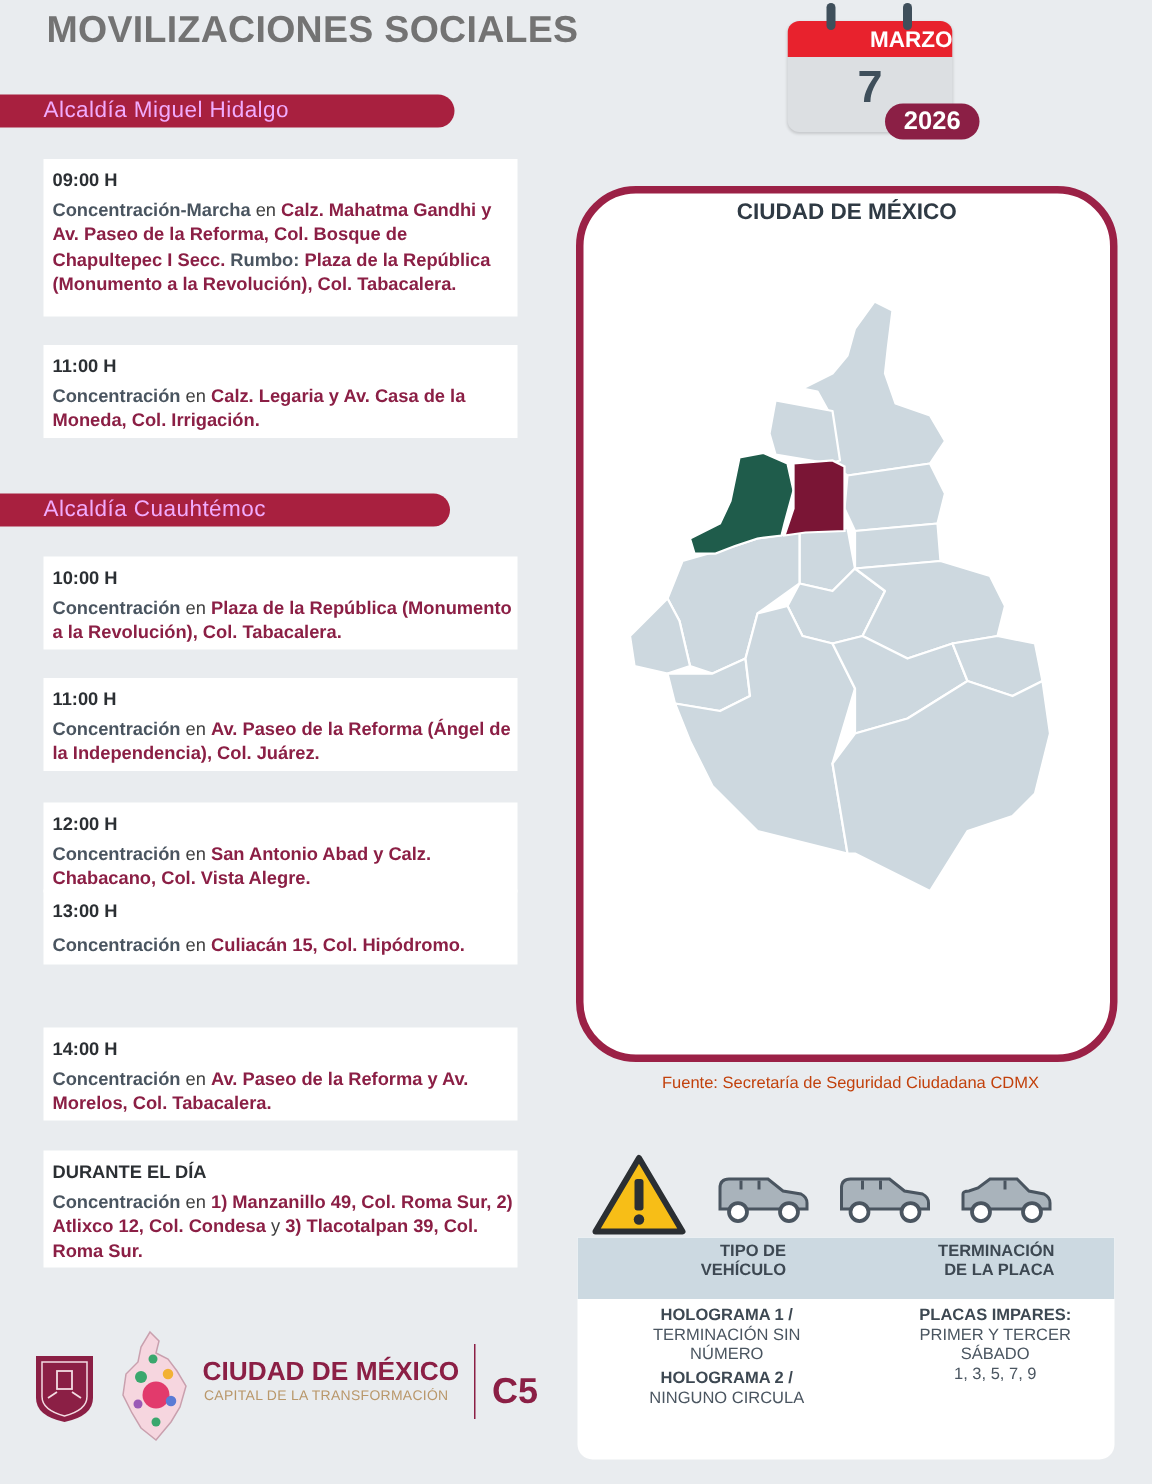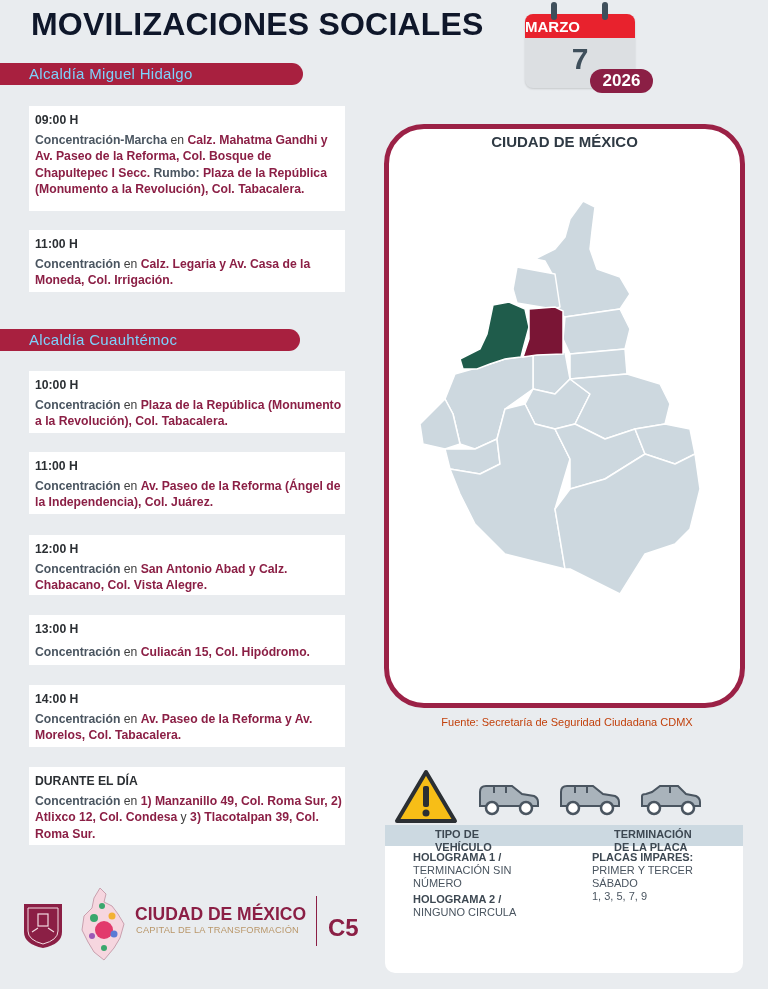--- a/index.html
+++ b/index.html
@@ -1,60 +1,60 @@
 <!DOCTYPE html>
 <html><head>
 <meta charset="utf-8">
 <style>
   * { box-sizing: border-box; margin: 0; padding: 0; }
   body {
     width: 768px; height: 989px; background: #e9ecef;
     font-family: "Liberation Sans", sans-serif; position: relative; overflow: hidden;
   }
   .title {
-    position: absolute; left: 31px; top: 6px; font-size: 32px; font-weight: bold;
-    color: #0f172a; letter-spacing: 0.2px;
+    position: absolute; left: 31px; top: 6px; font-size: 25px; font-weight: bold;
+    color: #737373; letter-spacing: 0.2px;
   }
   .section-pill {
     position: absolute; left: 0; height: 22px; background: #a8203f;
-    border-radius: 0 12px 12px 0; color: #7dd3fc; font-size: 15px;
+    border-radius: 0 12px 12px 0; color: #f0abfc; font-size: 15px;
     padding-left: 29px; line-height: 22px; letter-spacing: 0.3px;
   }
   .card {
     position: absolute; left: 29px; width: 316px; background: #fff;
     padding: 6px 0 6px 6px; font-size: 12.2px; line-height: 16.5px; font-weight: bold;
   }
   .card .time { color: #2b2f33; margin-bottom: 3px; }
   .card .desc { color: #4a5560; }
   .card .desc .g { color: #4a5560; }
   .card .desc .n { color: #404040; font-weight: normal; }
   .card .desc .r { color: #8b1f45; }
 
   
   .cal { position: absolute; left: 523px; top: 2px; width: 115px; height: 90px; }
   .cal-body { position: absolute; left: 2px; top: 12px; width: 110px; height: 74px; background: #dcdfe2; border-radius: 8px; box-shadow: 0 1px 2px rgba(0,0,0,0.15); overflow: hidden; }
-  .cal-head { position: absolute; left: 0; top: 0; width: 100%; height: 24px; background: #e8222d; color: #fff; font-weight: bold; font-size: 15px; text-align: left; line-height: 26px; }
+  .cal-head { position: absolute; left: 0; top: 0; width: 100%; height: 24px; background: #e8222d; color: #fff; font-weight: bold; font-size: 15px; text-align: right; line-height: 26px; }
   .cal-day { position: absolute; left: 0; top: 28px; width: 100%; text-align: center; font-size: 30px; font-weight: bold; color: #3f4f5b; }
   .ring { position: absolute; top: 0; width: 6px; height: 18px; background: #3f4f5b; border-radius: 3px; }
   .year { position: absolute; left: 590px; top: 69px; width: 63px; height: 24px; background: #8b1f45; border-radius: 12px; color: #fff; font-weight: bold; font-size: 17px; text-align: center; line-height: 24px; }
 
   
   .map-frame { position: absolute; left: 384px; top: 124px; width: 361px; height: 584px; background: #fff; border: 5px solid #9b2146; border-radius: 40px; }
   .map-title { position: absolute; left: 0; top: 4px; width: 100%; text-align: center; font-weight: bold; color: #2f3a44; font-size: 15px; }
   .map-svg { position: absolute; left: 16px; top: 70px; }
   .source { position: absolute; left: 384px; top: 716px; width: 366px; text-align: center; font-weight: normal; color: #c2410c; font-size: 11px; }
 
   
   .warn { position: absolute; left: 394px; top: 769px; }
   .car { position: absolute; top: 782px; }
   .hnc { position: absolute; left: 385px; top: 825px; width: 358px; height: 148px; background: #fff; border-radius: 0 0 10px 10px; overflow: hidden; }
   .hnc-title { height: 27px; background: #a9b8c2; color: #3d4852; font-weight: bold; font-size: 23px; text-align: center; line-height: 28px; letter-spacing: 0.5px; }
-  .hnc-head { display: flex; height: 21px; background: #ccd9e1; color: #3d4852; font-weight: bold; font-size: 11px; text-align: left; line-height: 13px; padding-top: 3px; }
+  .hnc-head { display: flex; height: 41px; background: #ccd9e1; color: #3d4852; font-weight: bold; font-size: 11px; text-align: right; line-height: 13px; padding-top: 3px; }
   .hnc-head div { flex: 1; }
-  .hnc-body { display: flex; color: #4a5560; font-size: 11px; text-align: left; line-height: 13px; padding-top: 5px; }
+  .hnc-body { display: flex; color: #4a5560; font-size: 11px; text-align: center; line-height: 13px; padding-top: 5px; }
   .hnc-body > div { flex: 1; }
   .hnc-body b { color: #3d4852; }
 
   
   .footer { position: absolute; left: 20px; top: 882px; height: 80px; width: 360px; }
   .cdmx-text { position: absolute; left: 115px; top: 22px; color: #8b1f45; font-weight: bold; font-size: 17.5px; }
   .cdmx-sub { position: absolute; left: 116px; top: 43px; color: #b9976a; font-size: 9.3px; letter-spacing: 0.2px; }
   .vdiv { position: absolute; left: 296px; top: 14px; width: 1px; height: 50px; background: #8b1f45; }
   .c5 { position: absolute; left: 308px; top: 32px; color: #8b1f45; font-weight: bold; font-size: 24px; }
 </style>
@@ -89,21 +89,21 @@
   <div class="desc"><span class="g">Concentración</span><span class="n"> en </span><span class="r">Plaza de la República (Monumento a la Revolución), Col. Tabacalera.</span></div>
 </div>
 <div class="card" style="top:452px;height:62px">
   <div class="time">11:00 H</div>
   <div class="desc"><span class="g">Concentración</span><span class="n"> en </span><span class="r">Av. Paseo de la Reforma (Ángel de la Independencia), Col. Juárez.</span></div>
 </div>
 <div class="card" style="top:535px;height:60px">
   <div class="time">12:00 H</div>
   <div class="desc"><span class="g">Concentración</span><span class="n"> en </span><span class="r">San Antonio Abad y Calz. Chabacano, Col. Vista Alegre.</span></div>
 </div>
-<div class="card" style="top:615px;height:50px">
+<div class="card" style="top:593px;height:50px">
   <div class="time" style="margin-bottom:6px">13:00 H</div>
   <div class="desc"><span class="g">Concentración</span><span class="n"> en </span><span class="r">Culiacán 15, Col. Hipódromo.</span></div>
 </div>
 <div class="card" style="top:685px;height:62px">
   <div class="time">14:00 H</div>
   <div class="desc"><span class="g">Concentración</span><span class="n"> en </span><span class="r">Av. Paseo de la Reforma y Av. Morelos, Col. Tabacalera.</span></div>
 </div>
 <div class="card" style="top:767px;height:78px">
   <div class="time">DURANTE EL DÍA</div>
   <div class="desc"><span class="g">Concentración</span><span class="n"> en </span><span class="r">1) Manzanillo 49, Col. Roma Sur, 2) Atlixco 12, Col. Condesa</span><span class="n"> y </span><span class="r">3) Tlacotalpan 39, Col. Roma Sur.</span></div>

